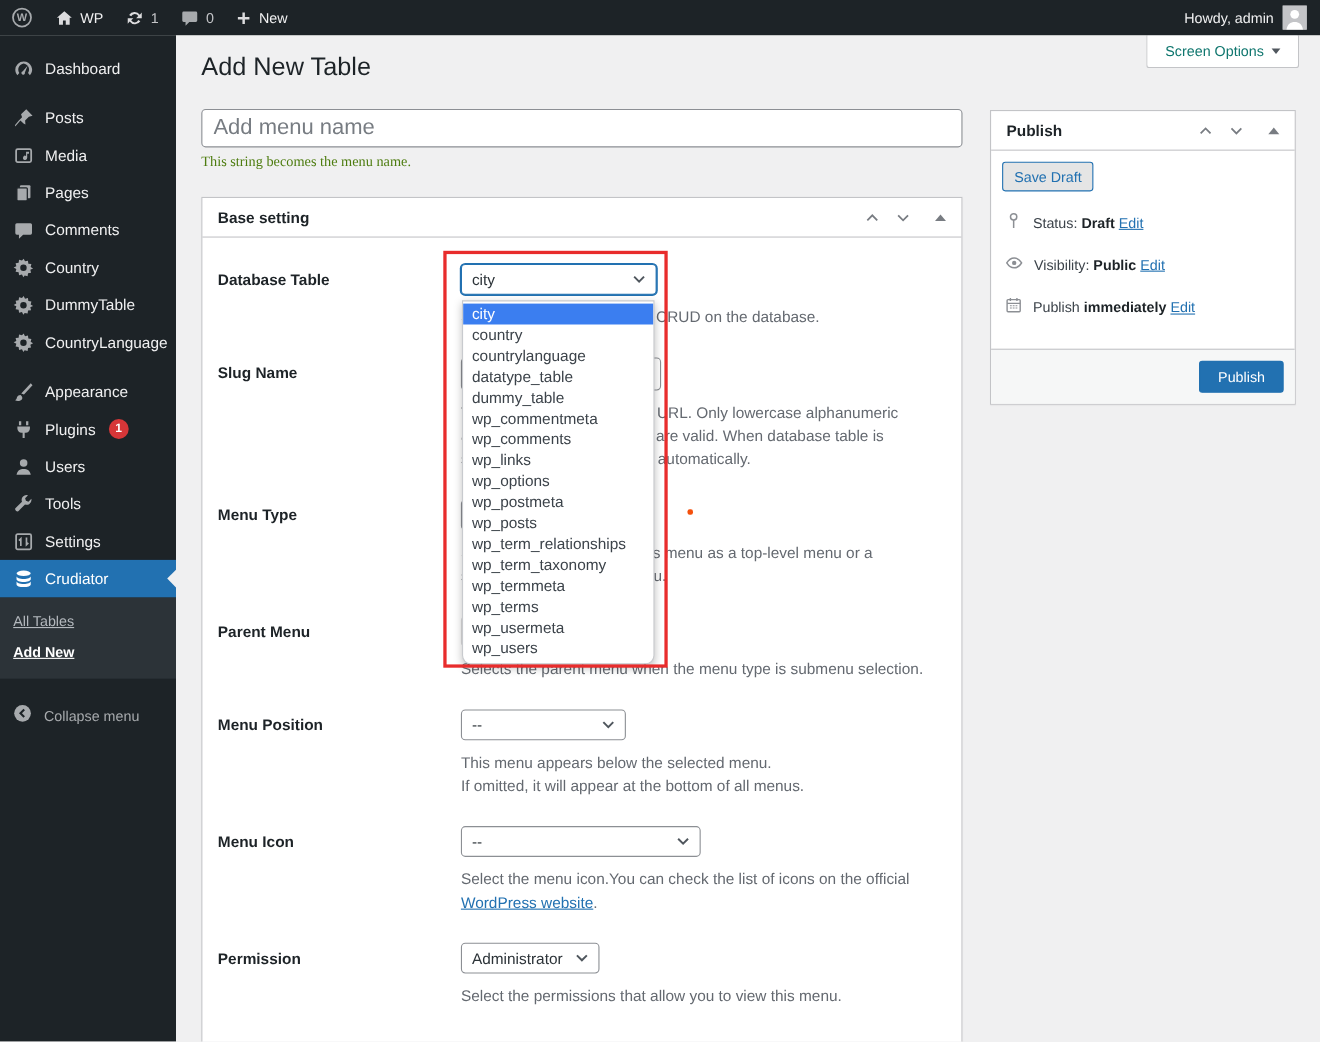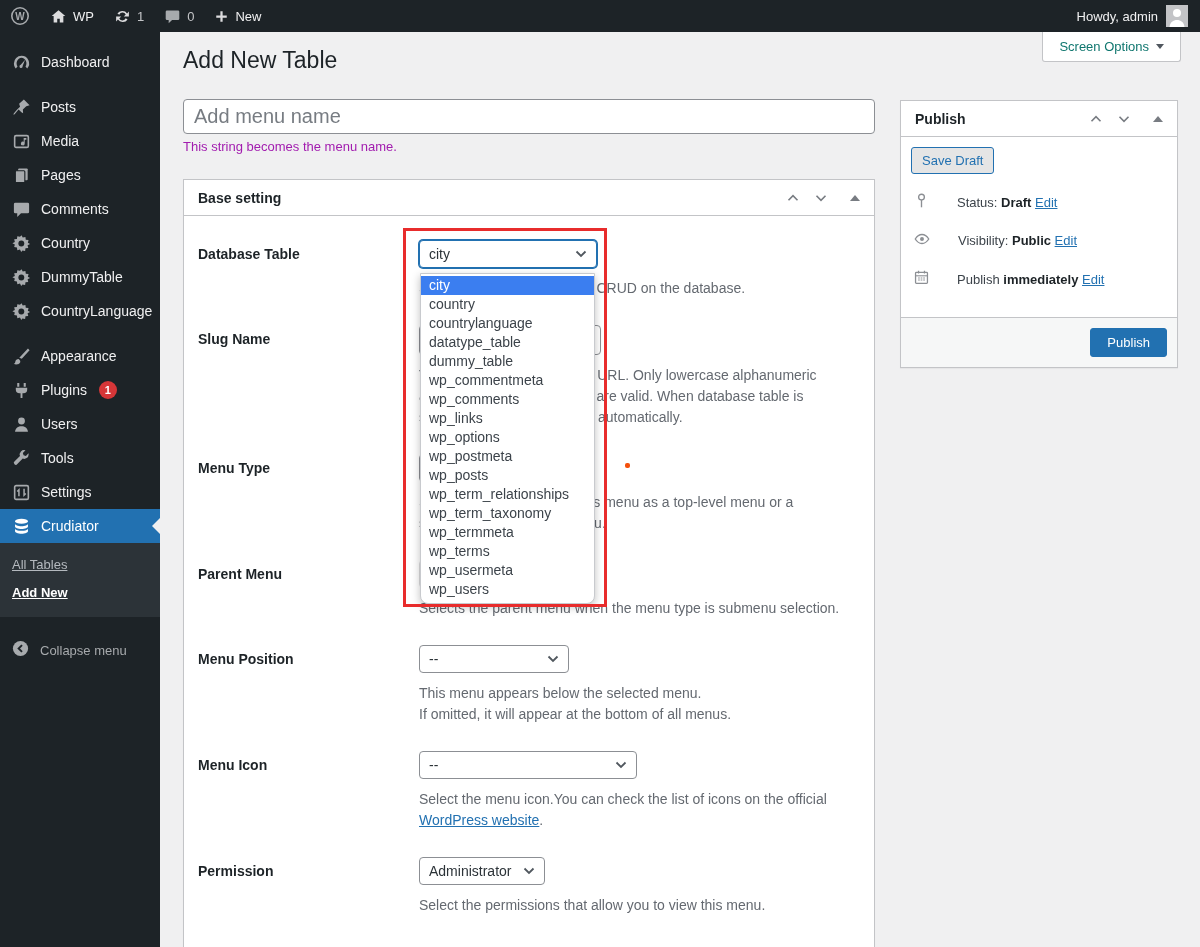--- a/index.html
+++ b/index.html
@@ -59,21 +59,21 @@
   .so-caret { width:0; height:0; border-left:4px solid transparent; border-right:4px solid transparent; border-top:5px solid #50575e; }
 
   .main-col { position:absolute; left:23px; top:0; width:692px; }
   h1.page-title { margin-top:14px; font-size:23px; font-weight:400; color:#1d2327; line-height:29px; }
   .menu-name-input {
     margin-top:24px; width:100%; height:35px; border:1px solid #8c8f94; border-radius:4px;
     background:#fff; font-size:20px; padding:3px 10px; color:#3b82f6;
     font-family:"Liberation Sans", sans-serif; outline:none; display:block;
   }
   .menu-name-input::placeholder { color:#777c82; opacity:1; }
-  .input-help { margin-top:5px; font-size:13px; color:#a21caf; line-height:16px; }
+  .input-help { margin-top:5px; font-size:13px; color:#4d7c0f; line-height:16px;font-family:Liberation Serif, serif; }
 
   .panel { margin-top:24px; background:#fff; border:1px solid #c3c4c7; box-shadow:0 1px 1px rgba(0,0,0,.04); }
   .panel-header { display:flex; align-items:center; padding:0 14px; height:36px; border-bottom:1px solid #c3c4c7; }
   .panel-title { font-size:14px; font-weight:bold; color:#1d2327; }
   .panel-actions { margin-left:auto; display:flex; align-items:center; gap:6px; }
   .panel-actions .pa-btn { width:22px; height:22px; display:flex; align-items:center; justify-content:center; cursor:pointer; }
   .toggle-tri { width:0; height:0; border-left:5px solid transparent; border-right:5px solid transparent; border-bottom:6px solid #787c82; margin-left:12px; }
 
   .panel-body { padding:24px 14px 20px; min-height:760px; }
   .form-row { display:flex; margin-bottom:26px; }
@@ -104,21 +104,21 @@
 
   
   .publish-col { position:absolute; left:740px; top:68px; width:278px; }
   .publish-panel { background:#fff; border:1px solid #c3c4c7; box-shadow:0 1px 1px rgba(0,0,0,.04); }
   .publish-body { padding:10px; }
   .btn-secondary {
     display:inline-block; background:#e5e5e5; border:1px solid #2271b1; color:#2271b1;
     border-radius:3px; font-size:13px; padding:5px 10px; cursor:pointer;
     font-family:"Liberation Sans", sans-serif;
   }
-  .misc-row { display:flex; align-items:center; gap:27px; margin:18px 2px; font-size:13px; color:#3c434a; }
+  .misc-row { display:flex; align-items:center; gap:9px; margin:18px 2px; font-size:13px; color:#3c434a; }
   .misc-row b { color:#1d2327; }
   .misc-row a { color:#2271b1; text-decoration:underline; cursor:pointer; }
   .publish-footer {
     border-top:1px solid #c3c4c7; background:#f6f7f7; padding:10px;
     display:flex; justify-content:flex-end;
   }
   .btn-primary {
     background:#2271b1; border:1px solid #2271b1; color:#fff; border-radius:3px;
     font-size:13px; padding:6px 16px; cursor:pointer; font-family:"Liberation Sans", sans-serif;
   }

